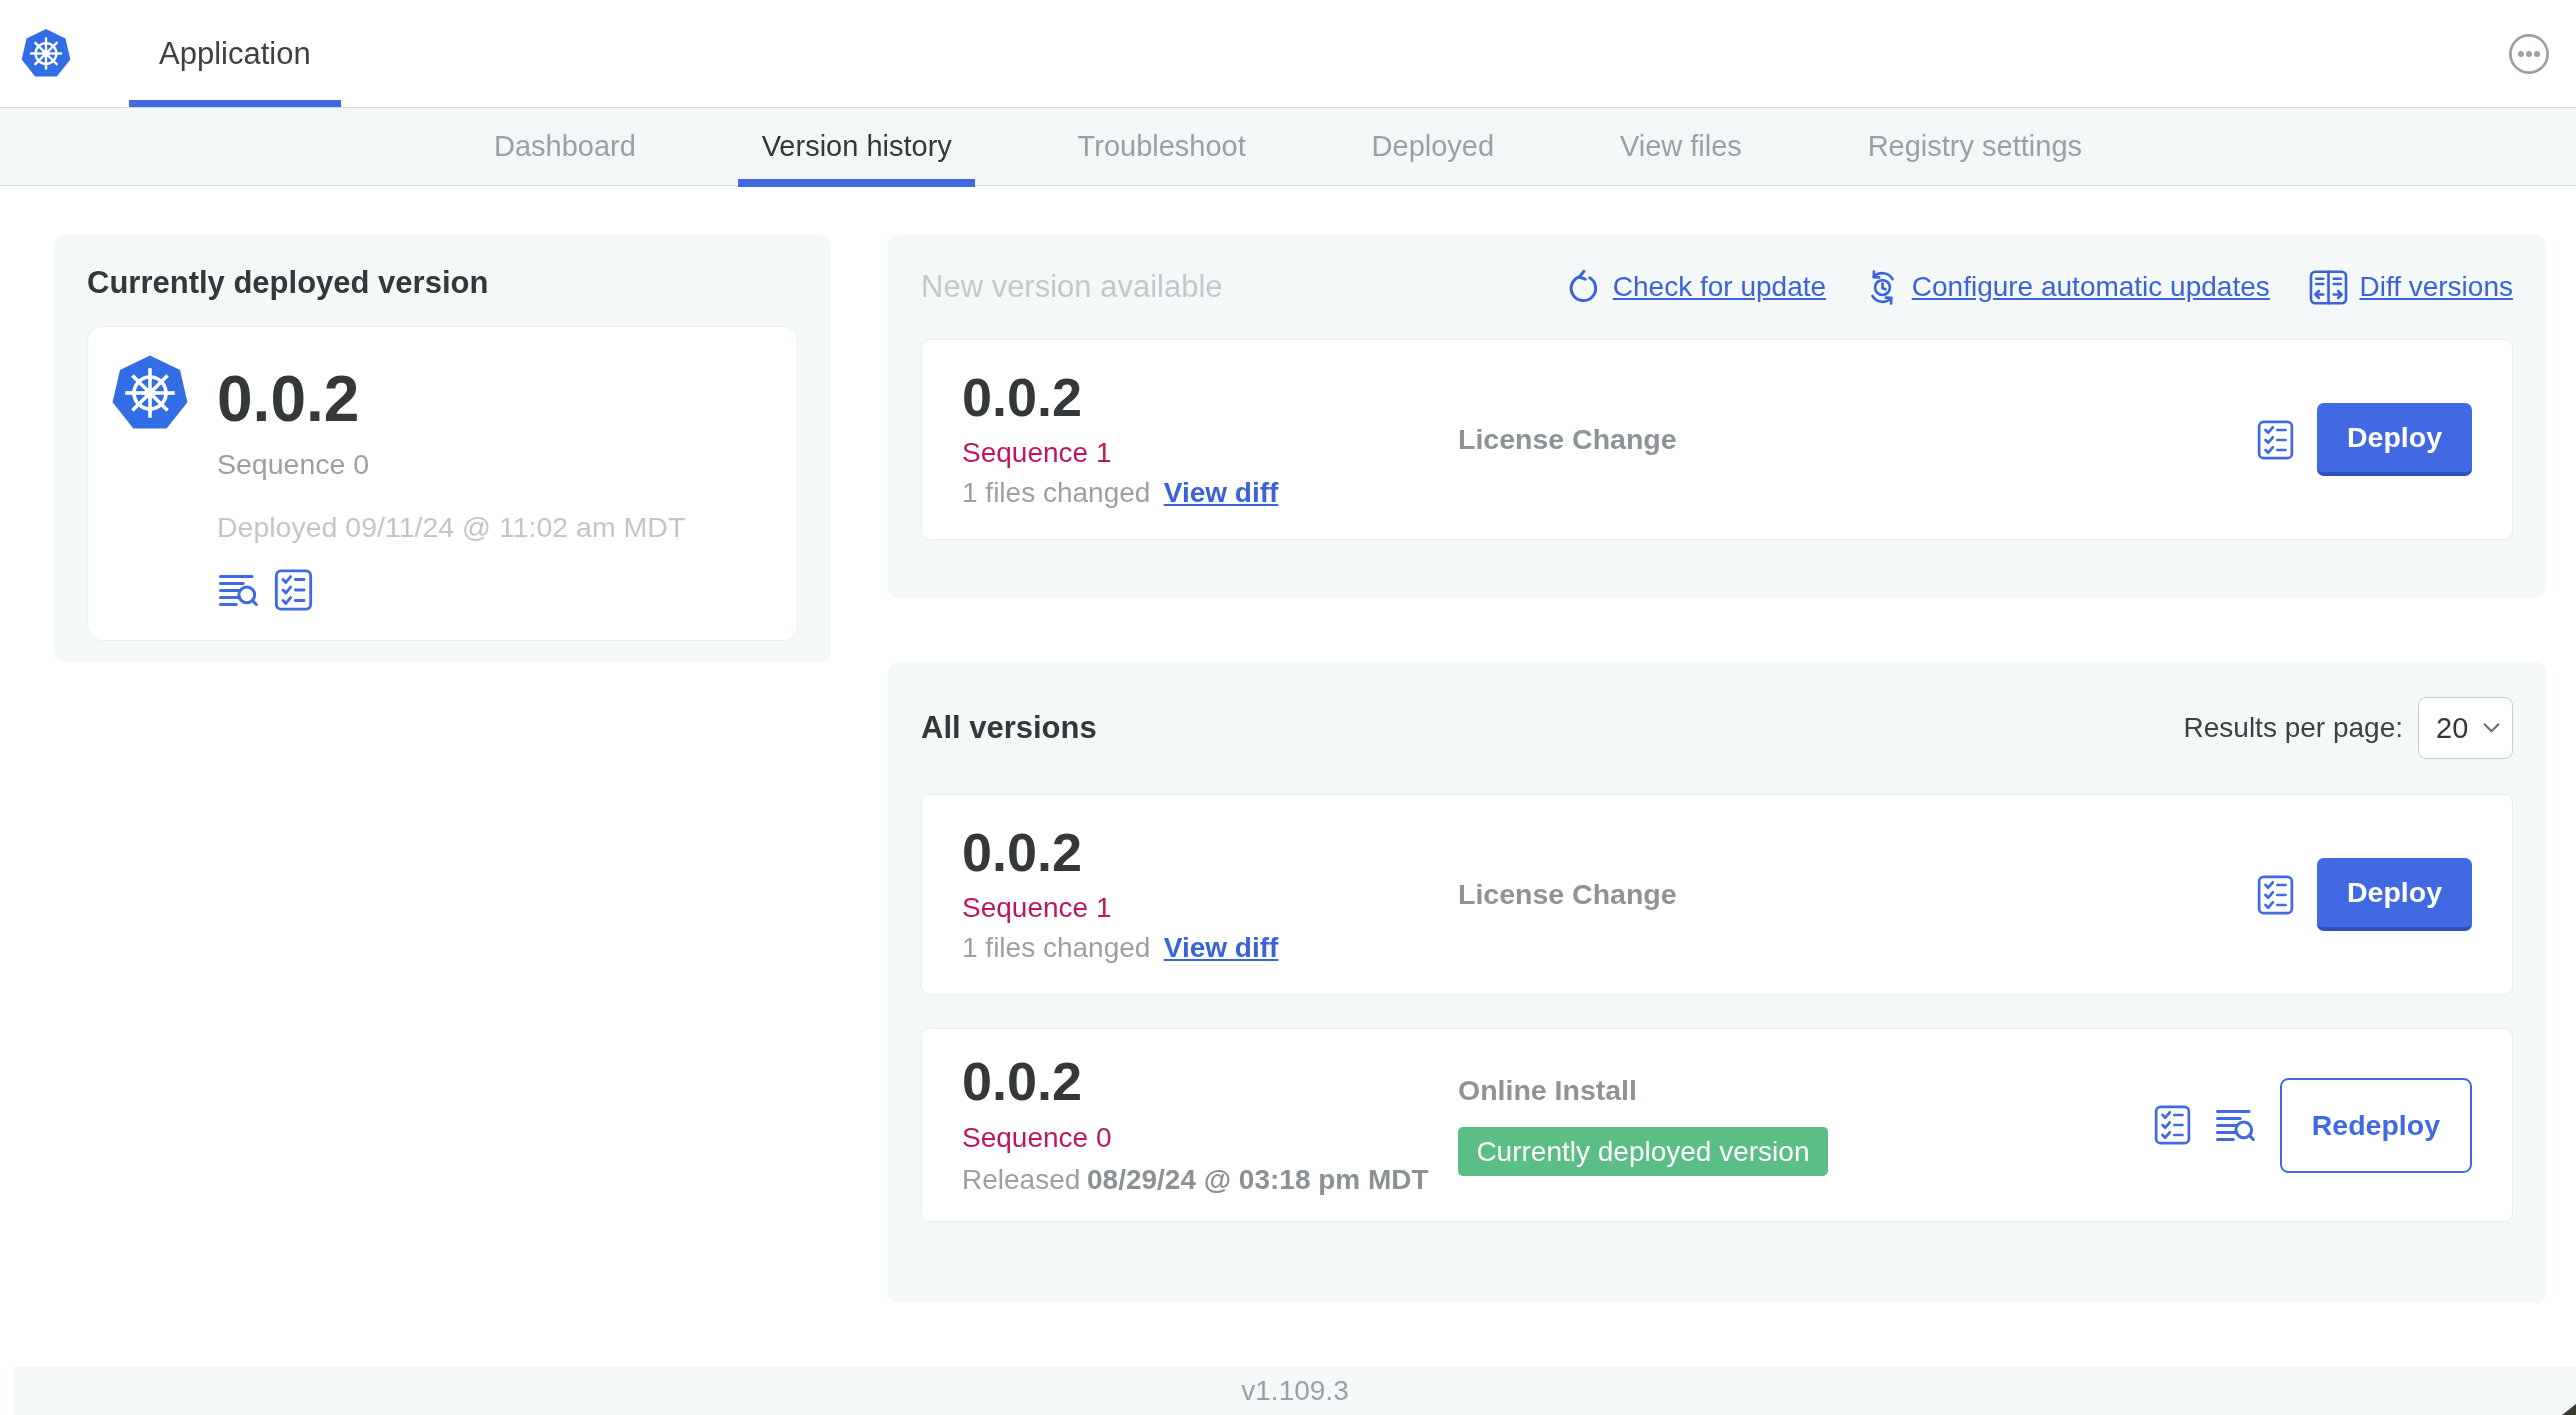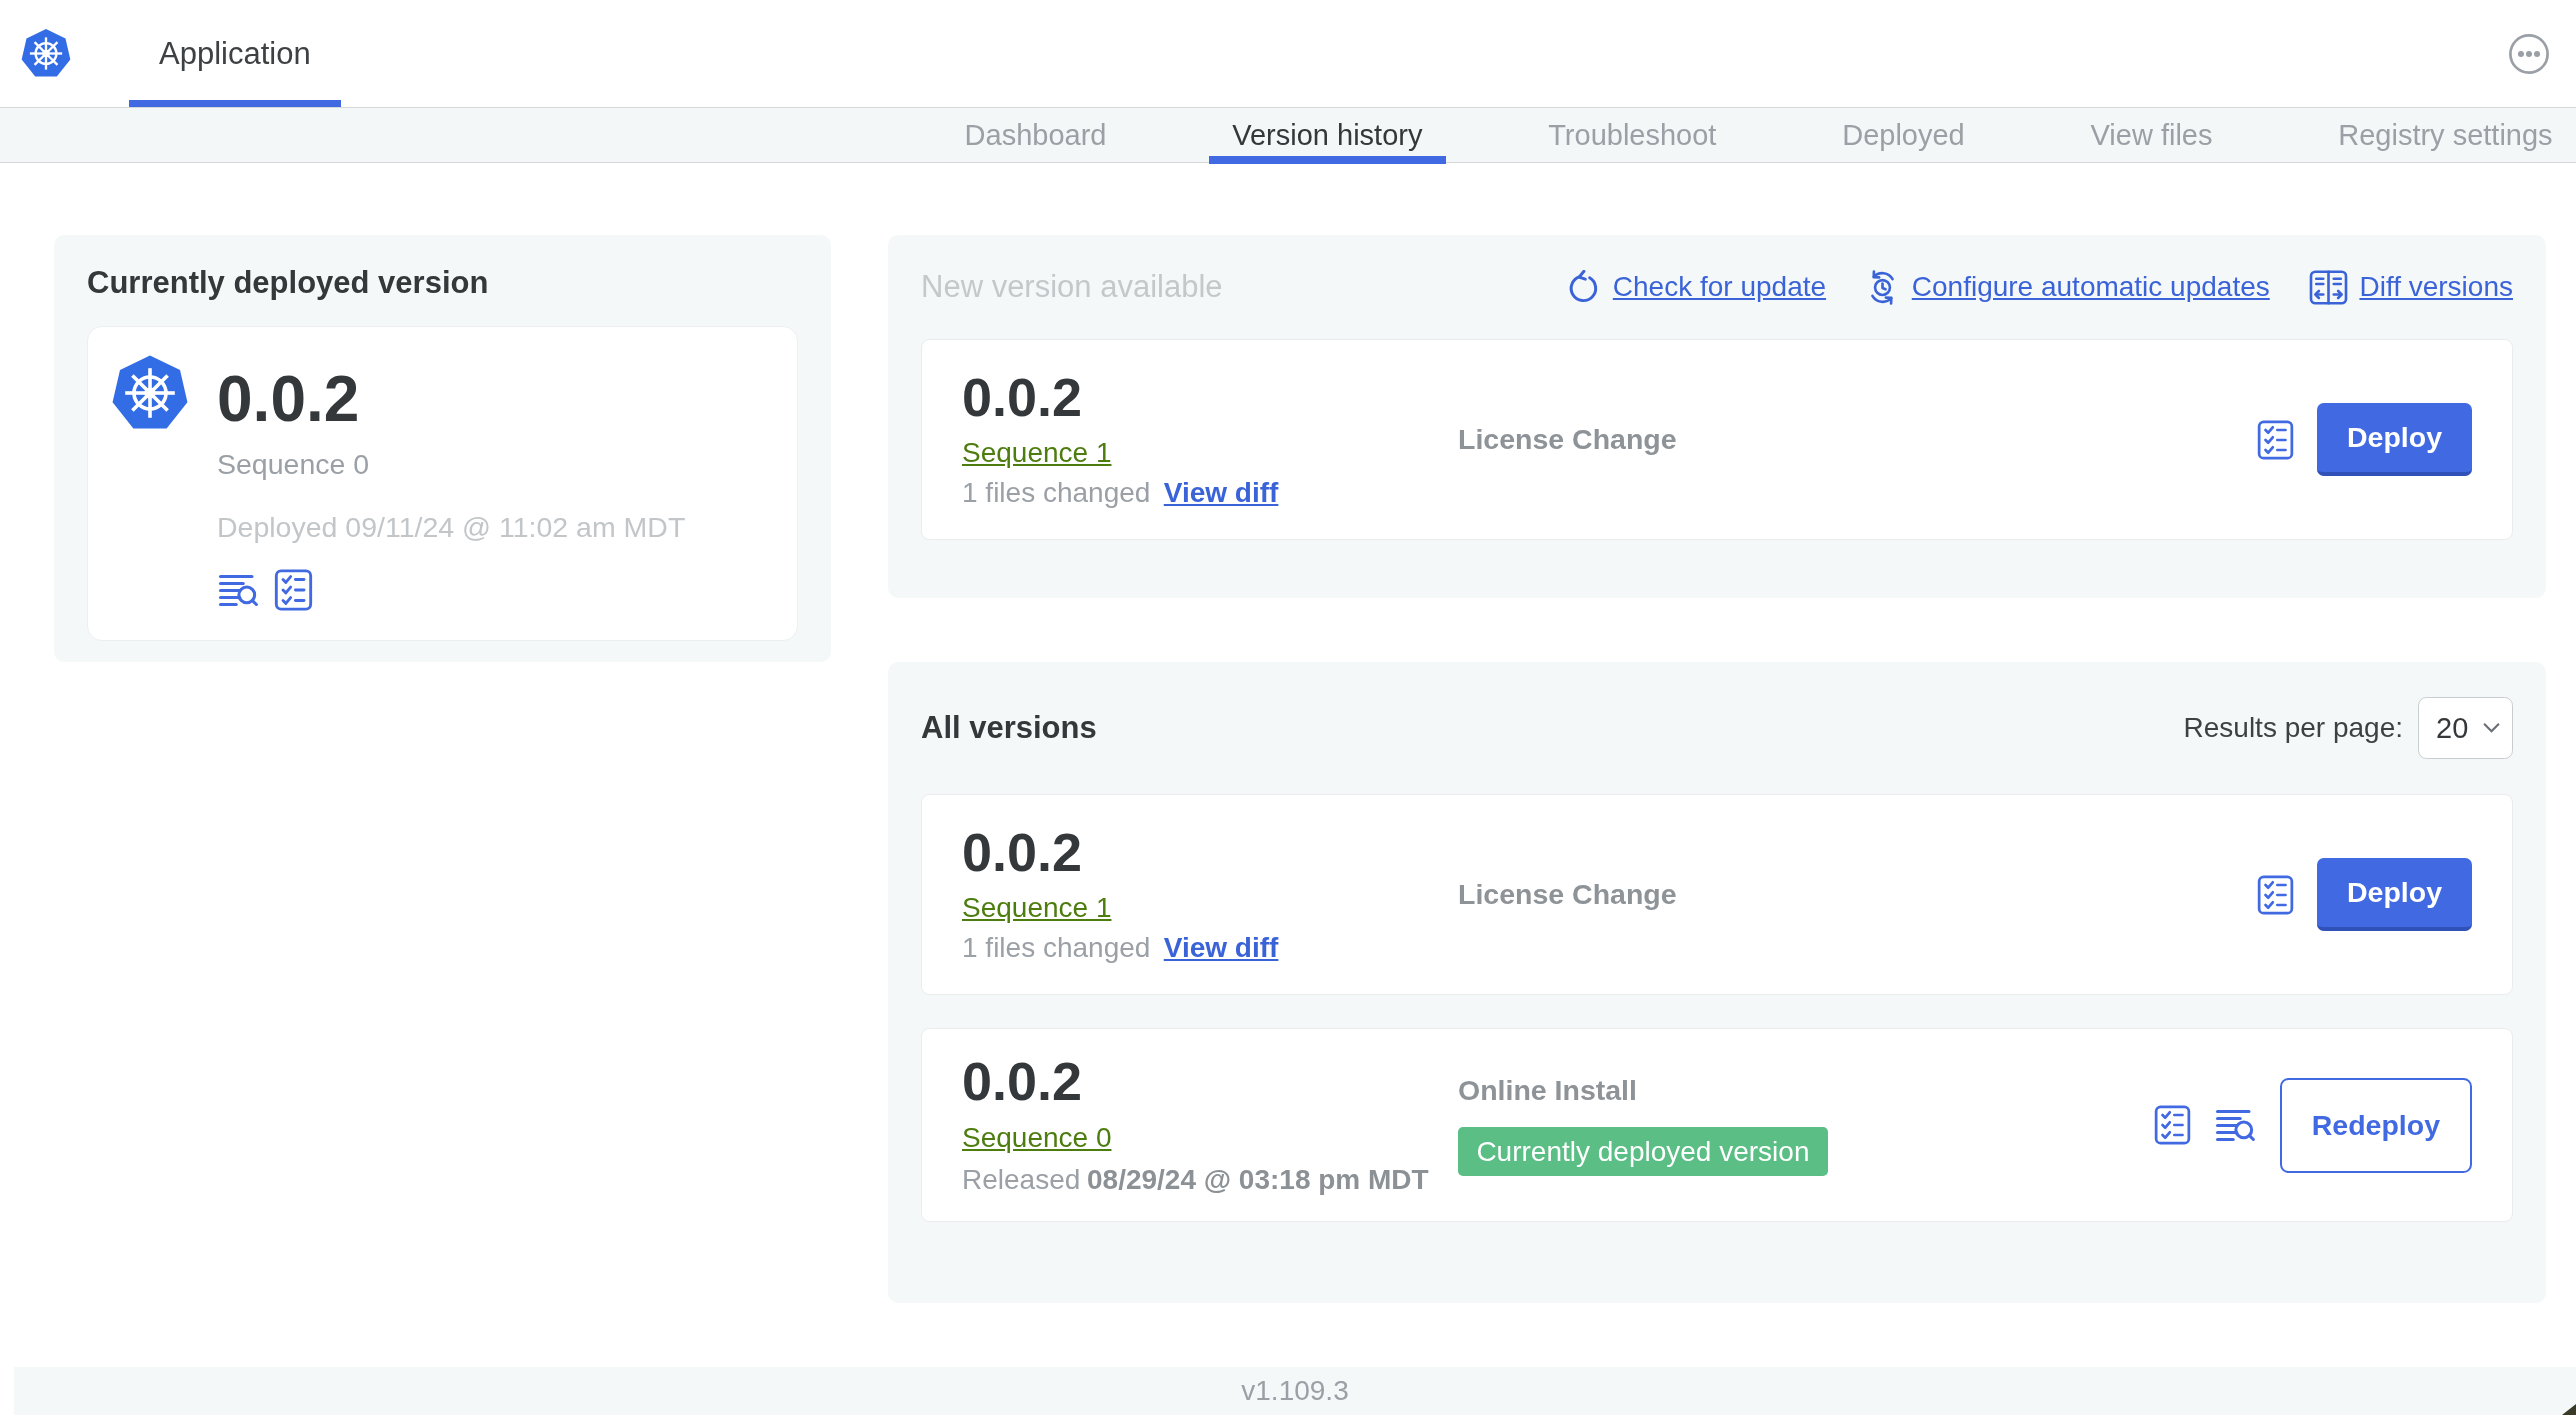--- a/index.html
+++ b/index.html
@@ -34,25 +34,25 @@
     background: #4169e1;
   }
   .more-btn {
     margin-left: auto;
     width: 44px; height: 44px; padding: 0; border: none; background: transparent;
     cursor: pointer;
   }
 
   
   .tabbar {
-    position: absolute; top: 107px; left: 0; right: 0; height: 56px;
+    position: absolute; top: 107px; left: 0; right: 0; height: 79px;
     background: #f4f7f8;
     border-top: 1.7px solid #d5d8da; border-bottom: 1.7px solid #d5d8da;
     box-sizing: border-box;
-    display: flex; justify-content: flex-end; gap: 79px;
+    display: flex; justify-content: center; gap: 79px;
   }
   .tab {
     position: relative; height: 100%;
     display: flex; align-items: center;
     padding: 0 23.4px;
     font-size: 29px; color: #9aa0a5; cursor: pointer;
   }
   .tab.active { color: #35383b; font-weight: 500; }
   .tab.active .tab-indicator {
     position: absolute; left: 0; right: 0; bottom: -1.7px; height: 7.5px;
@@ -114,21 +114,21 @@
   
   .version-row {
     background: #fff; border: 0.8px solid #e9eced; border-radius: 8.4px;
     height: 201px;
     display: flex; align-items: center;
     padding: 0 40px; box-sizing: border-box;
   }
   .version-row + .version-row { margin-top: 33px; }
   .col-version { width: 496px; flex: none; }
   .row-version { font-size: 54px; font-weight: 700; color: #35383b; line-height: 1; }
-  .row-seq { font-size: 28px; color: #4d7c0f; margin-top: 13.4px; text-decoration: underline; }
+  .row-seq { font-size: 28px; color: #be185d; margin-top: 13.4px; }
   .row-files { display: flex; align-items: baseline; gap: 13.4px; margin-top: 8.4px; font-size: 28px; color: #9aa0a5; }
   .view-diff { font-size: 28px; font-weight: 600; color: #3b63d8; text-decoration: underline; cursor: pointer; }
   .row-released { margin-top: 10px; font-size: 28px; color: #9aa0a5; }
   .row-released .rel-date { font-weight: 700; color: #8c9196; margin-left: 6.7px; }
 
   .col-source { flex: 1; }
   .source-label { font-size: 28.5px; font-weight: 600; color: #8e9398; }
   .deployed-badge {
     display: inline-block; margin-top: 20px;
     background: #5abe85; color: #fff;

